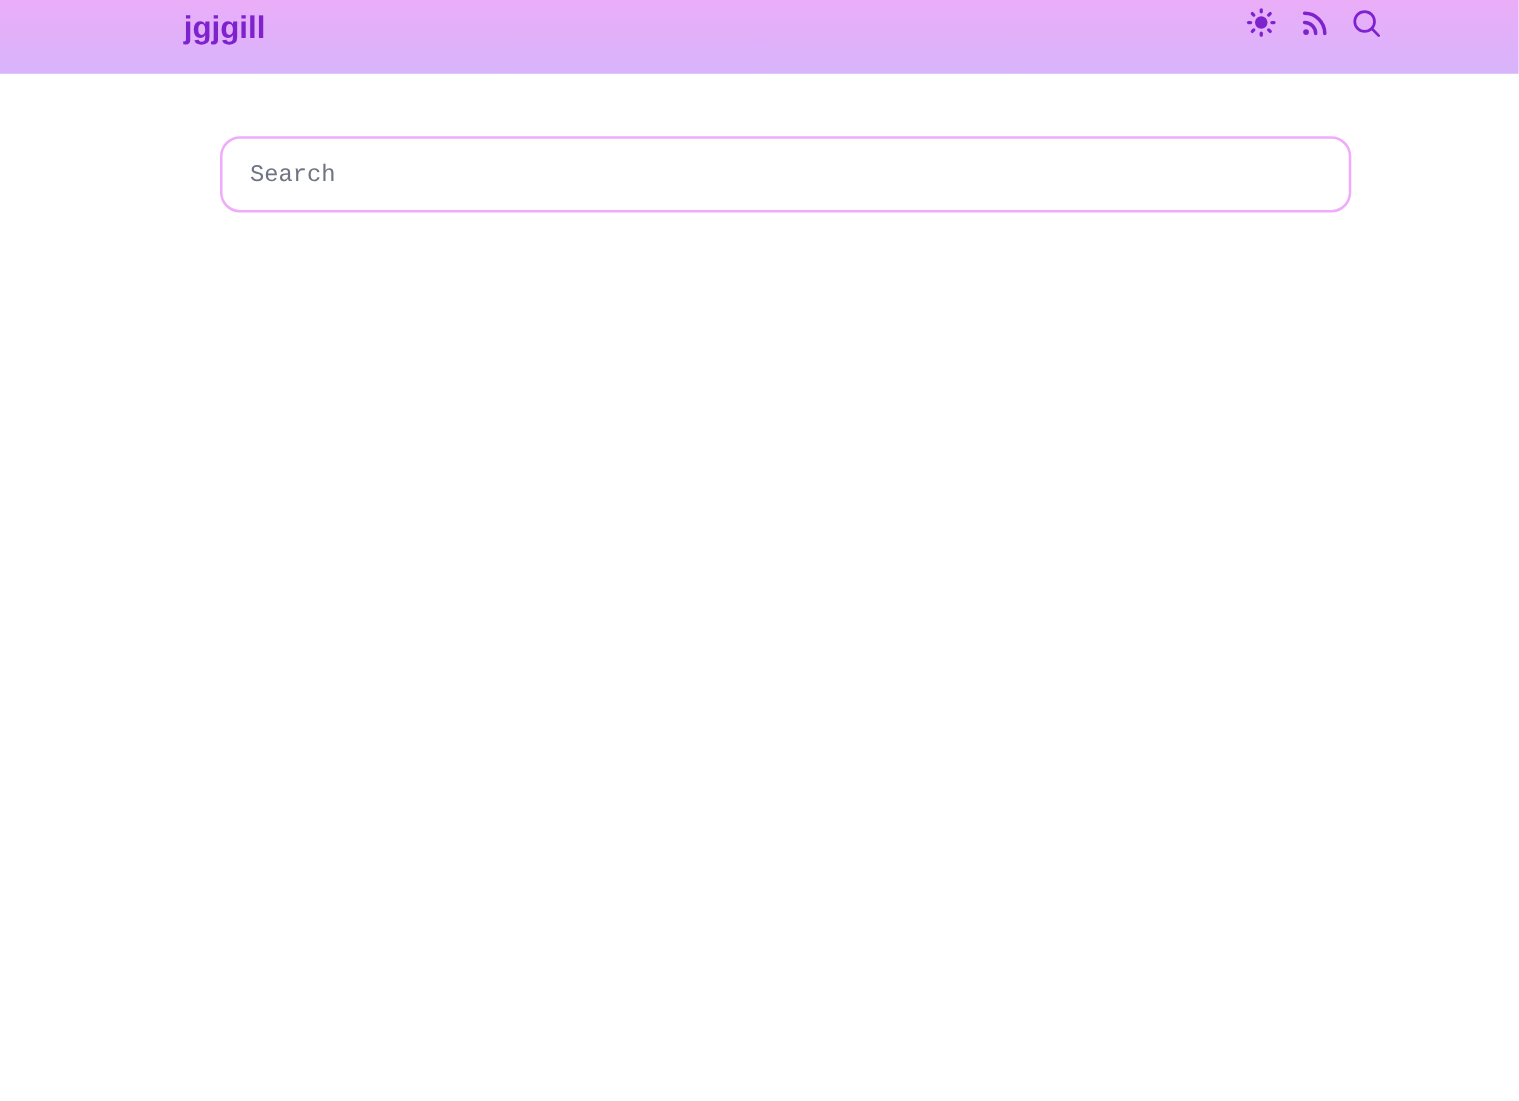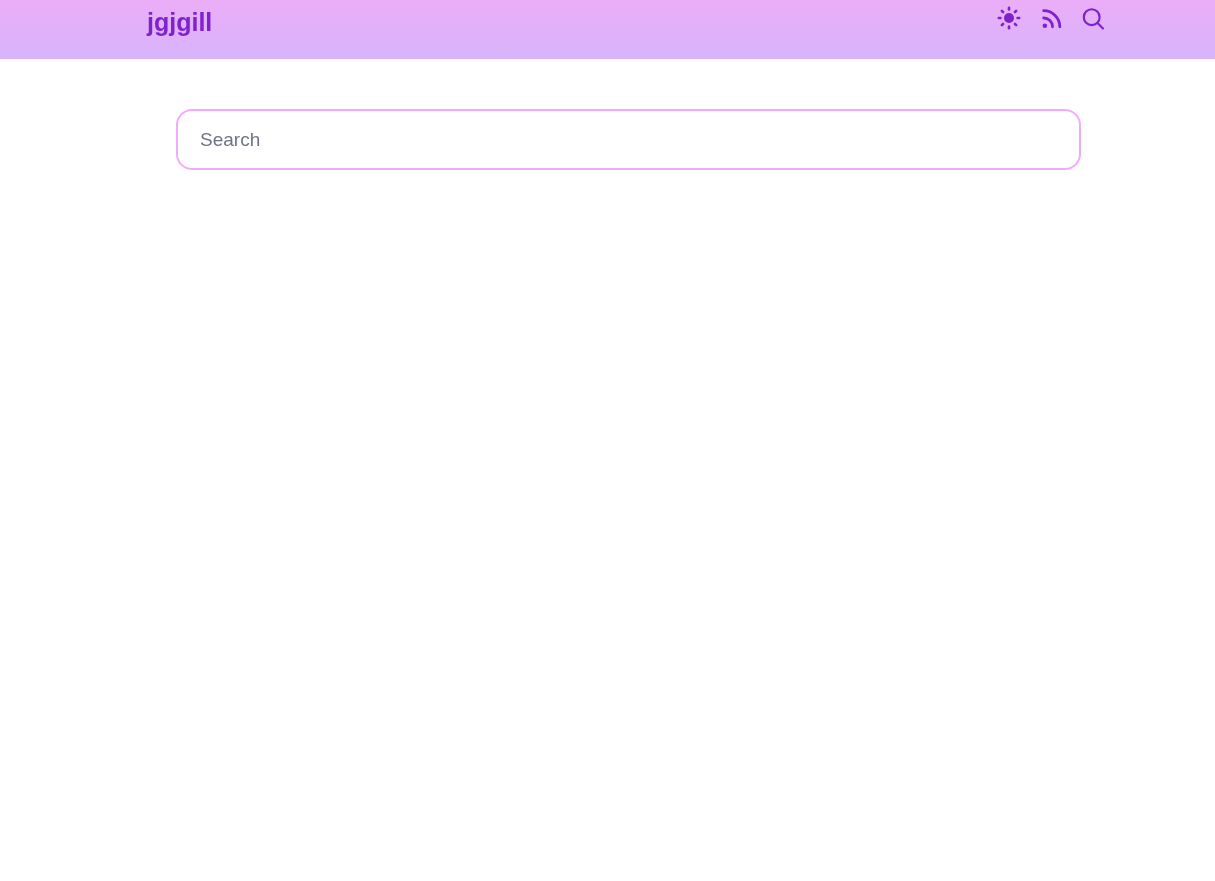--- a/index.html
+++ b/index.html
@@ -58,21 +58,21 @@
   }
   .search-input {
     display: block;
     margin-left: 176px;
     width: 905px;
     height: 61px;
     border: 2px solid #f0abfc;
     border-radius: 16px;
     background: #ffffff;
     padding: 0 22px;
-    font-family: Liberation Sans, sans-serif;
+    font-family: Liberation Mono, monospace;
     font-size: 19px;
     color: #374151;
     outline: none;
   }
   .search-input::placeholder {
     color: #6e7582;
     opacity: 1;
   }
 </style>
 </head>

